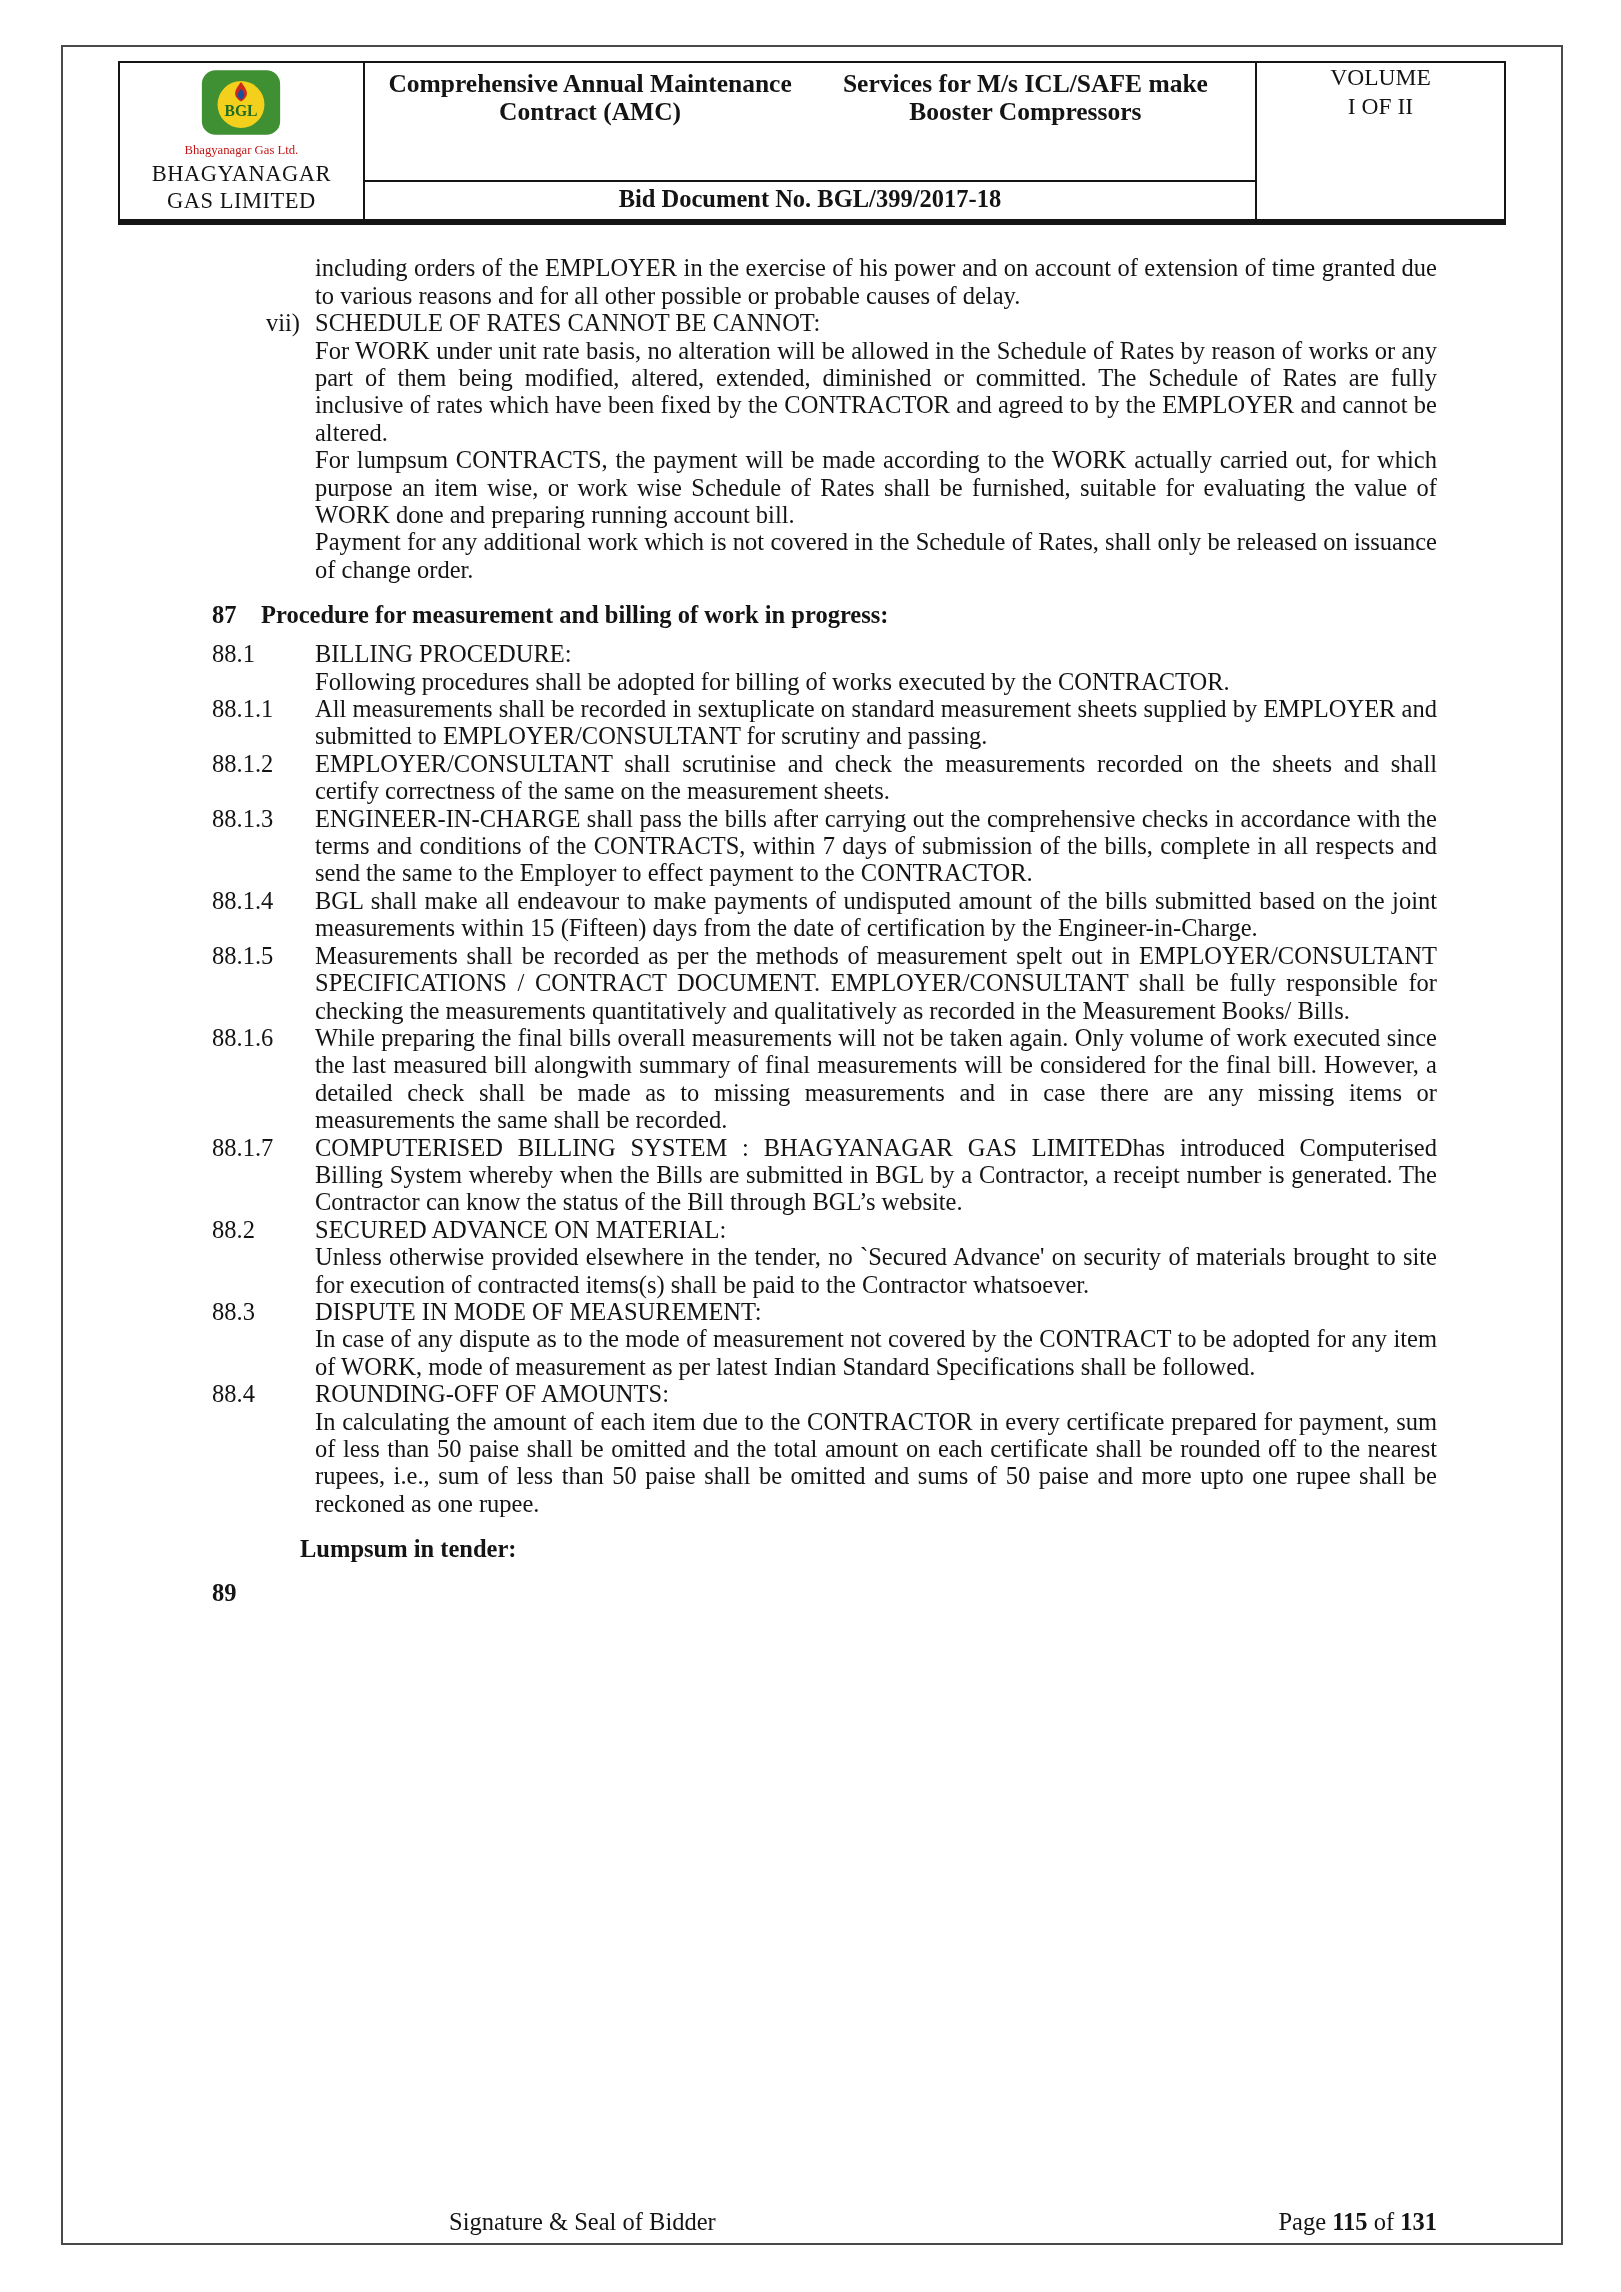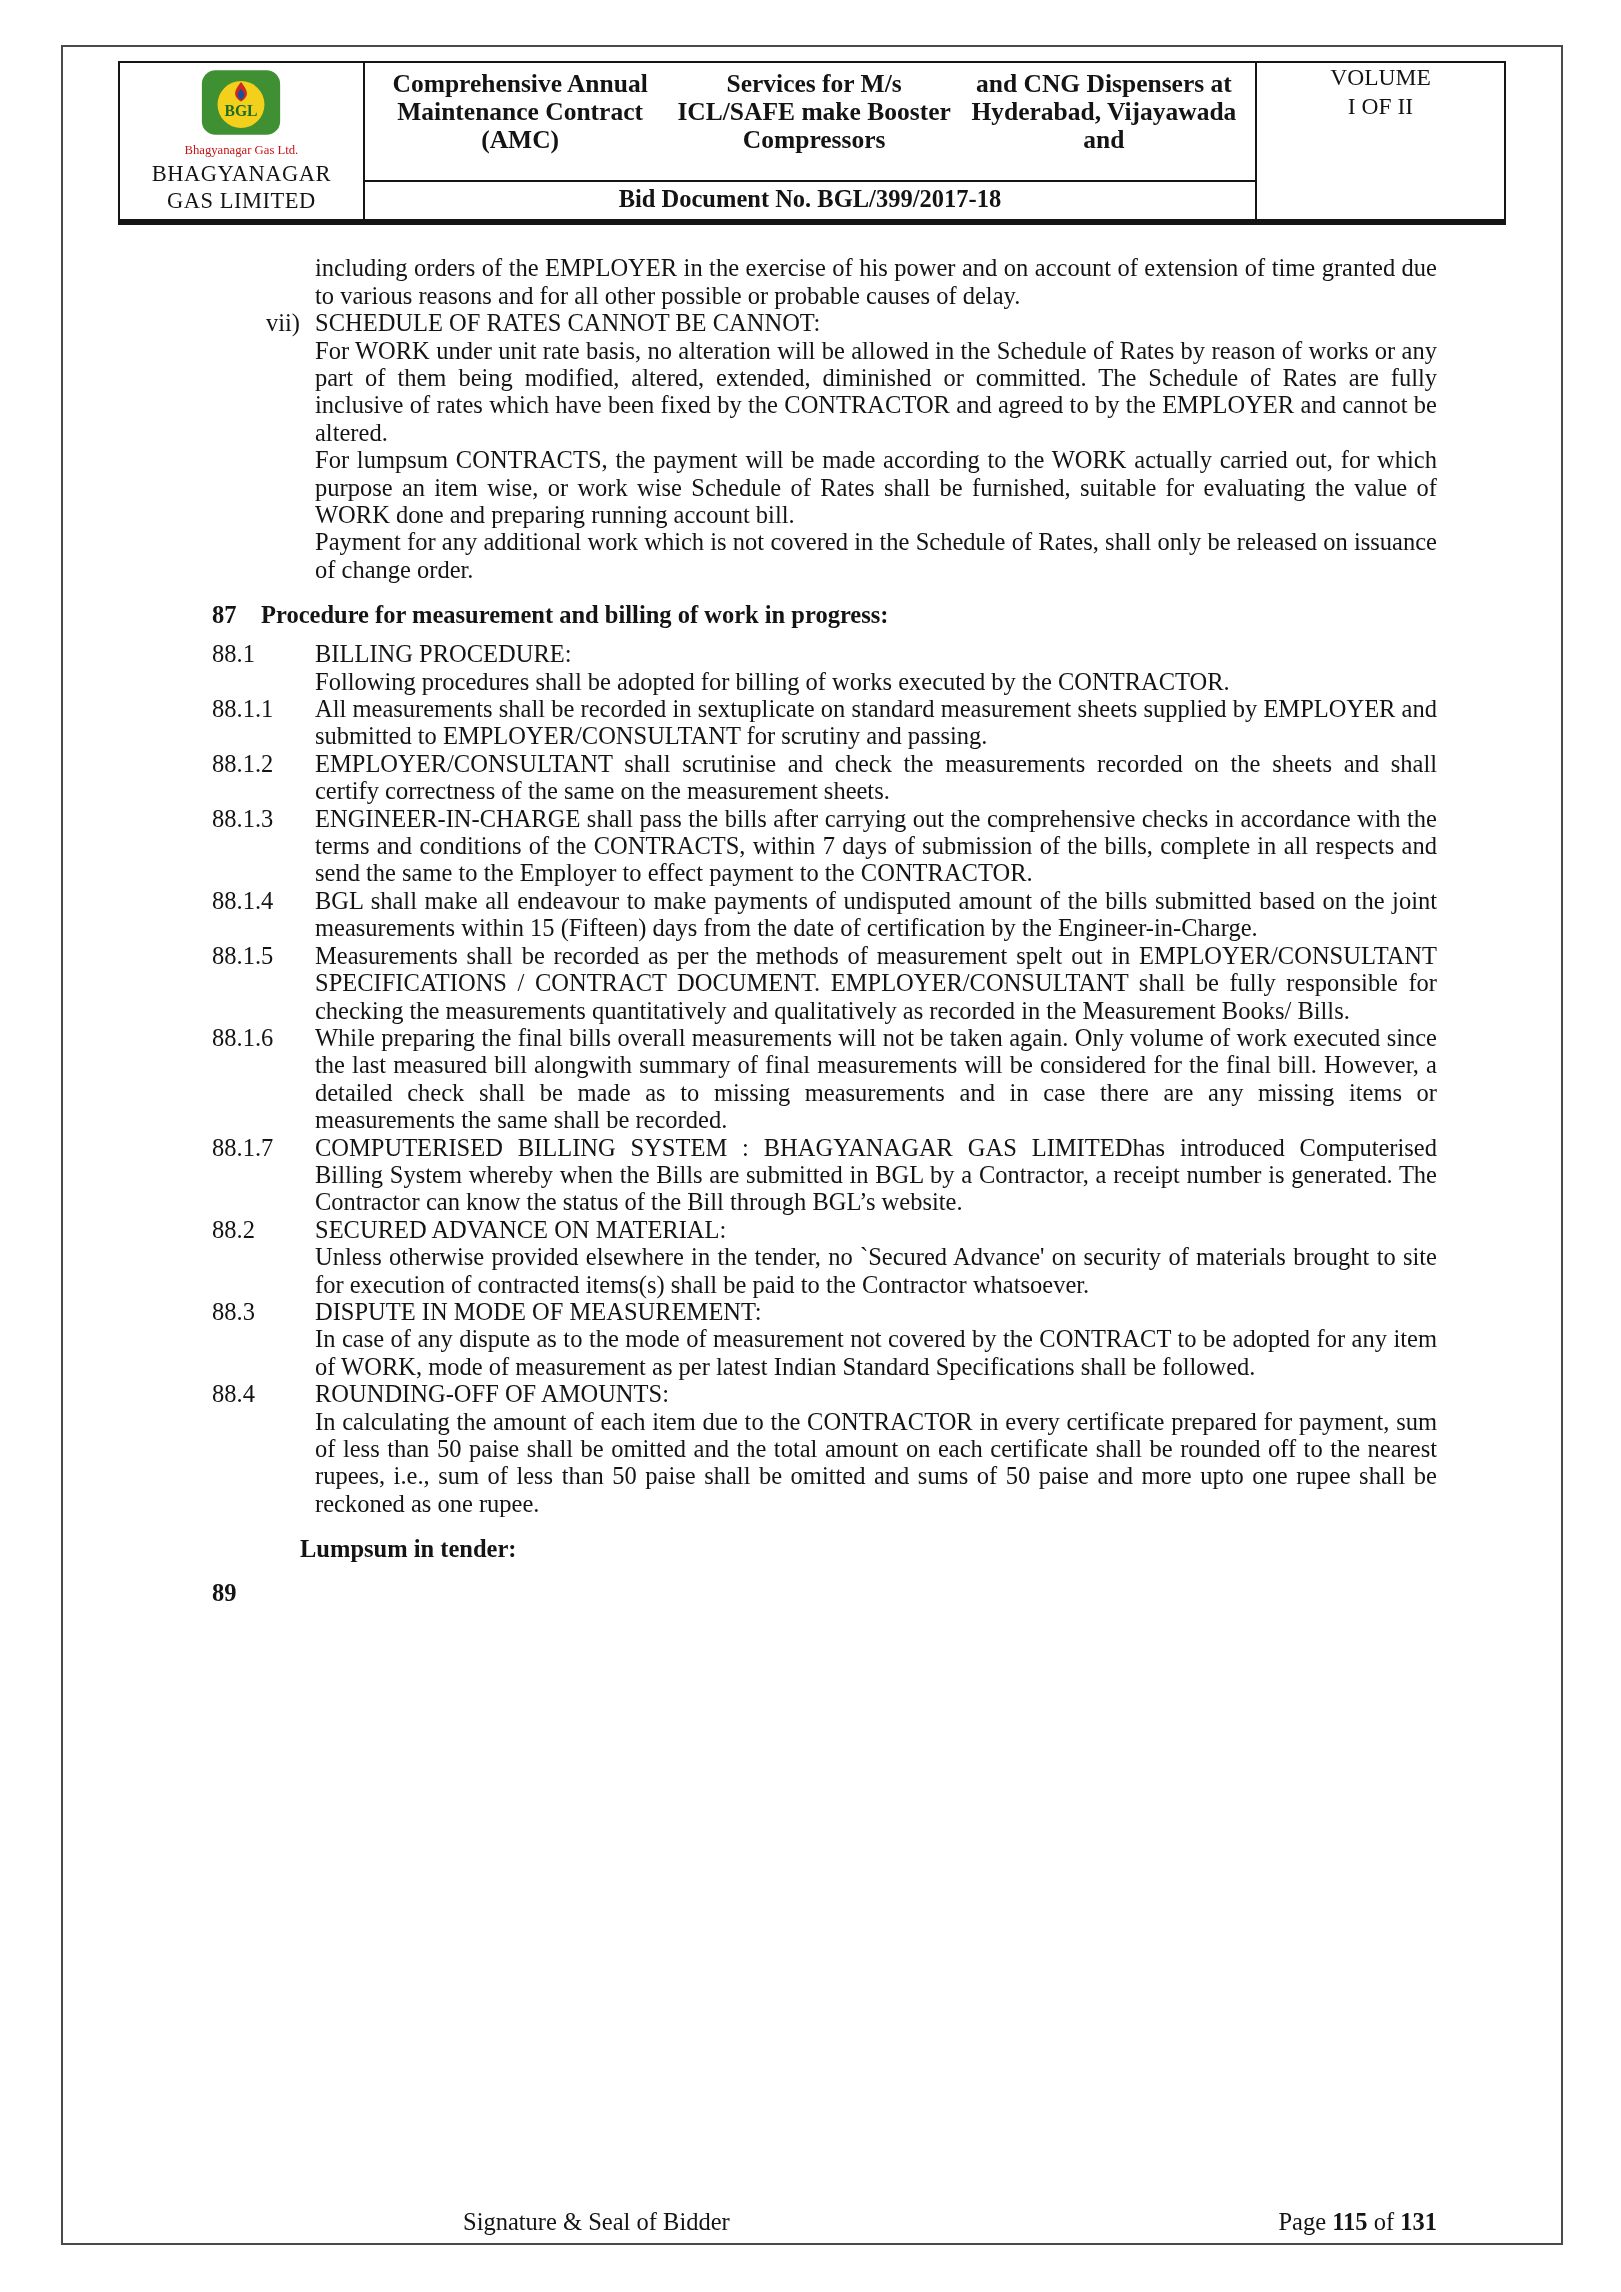--- a/index.html
+++ b/index.html
@@ -27,21 +27,21 @@
   .row .num{flex:0 0 103px;}
   .row .txt{flex:1;min-width:0;}
   .row.rvii .num{flex:0 0 49px;margin-left:54px;}
   .row.r87 .num{flex:0 0 49px;}
   .row.r89 .num{flex:0 0 88px;margin-top:44px;}
   .bold{font-weight:bold;}
   .gap-top{margin-top:17.6px;}
   .gap-bottom{margin-bottom:12px;}
 
   
-  .footer{position:absolute;left:163px;right:124px;bottom:6.9px;display:flex;
+  .footer{position:absolute;left:149px;right:124px;bottom:6.9px;display:flex;
           align-items:baseline;justify-content:space-between;font-size:24.5px;}
   .footer-sig{margin-left:237px;}
   .pg-b{font-weight:bold;}
 </style>
 </head>
 <body>
 
 <div class="page">
   <div class="frame">
 
@@ -56,21 +56,20 @@
         </svg>
         <div class="logo-caption">Bhagyanagar Gas Ltd.</div>
         <div class="org-name">BHAGYANAGAR</div>
         <div class="org-name">GAS LIMITED</div>
       </div>
 
       <div class="hdr-mid">
         <div class="hdr-title">
           <div>Comprehensive Annual Maintenance Contract (AMC)</div>
           <div>Services for M/s ICL/SAFE make Booster Compressors</div>
-          <div>and CNG Dispensers at Hyderabad, Vijayawada and</div>
         </div>
         <div class="hdr-biddoc">Bid Document No. BGL/399/2017-18</div>
       </div>
 
       <div class="hdr-vol">
         <div>VOLUME</div>
         <div>I OF II</div>
       </div>
     </div>
 

